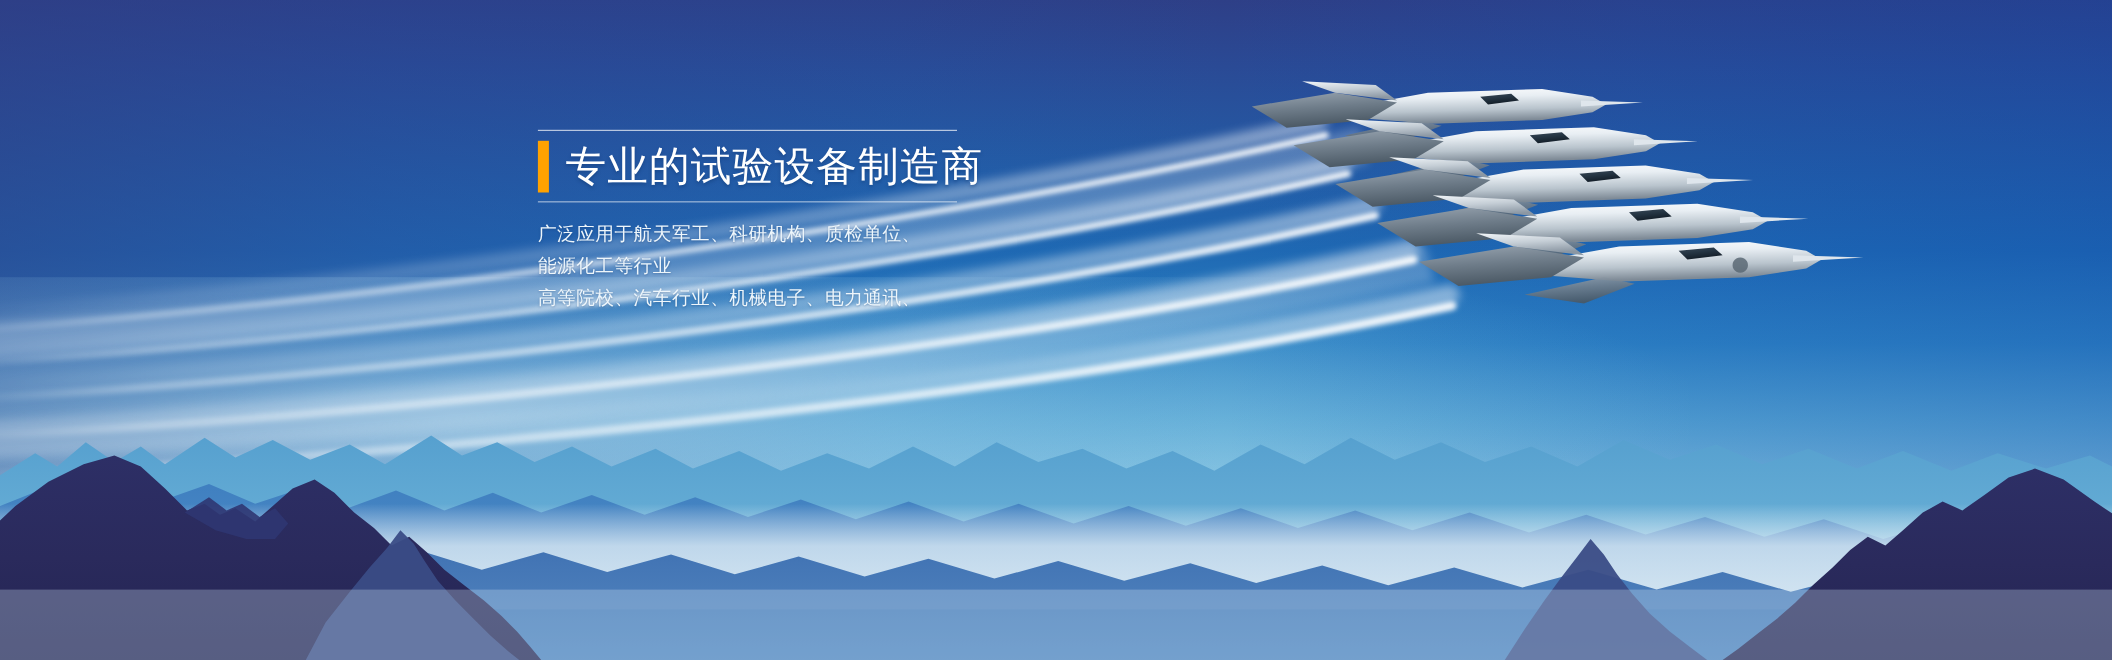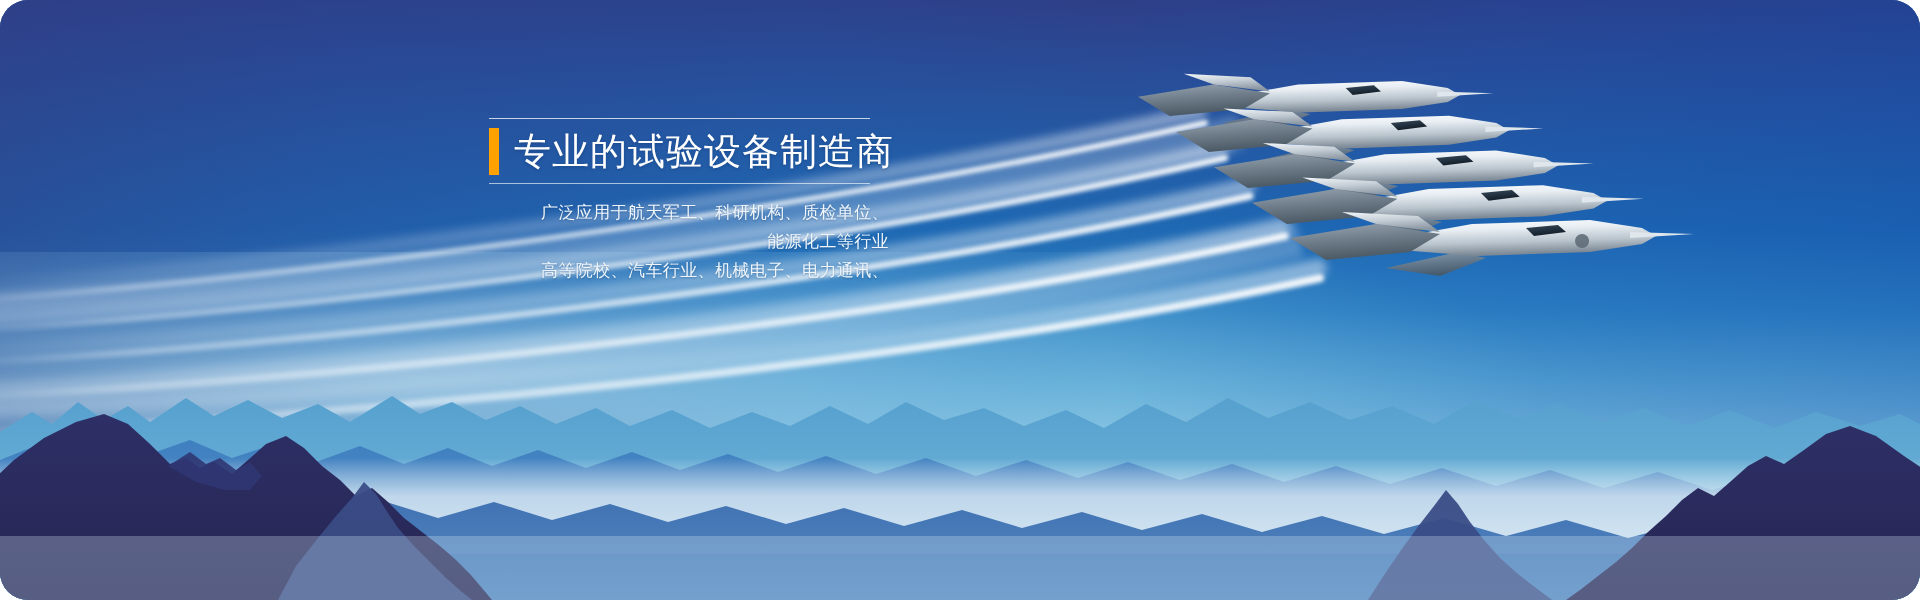--- a/index.html
+++ b/index.html
@@ -3,21 +3,20 @@
 <meta charset="utf-8">
 <title>Banner</title>
 <style>
   * { margin:0; padding:0; box-sizing:border-box; }
   html,body { width:1920px; height:600px; overflow:hidden;
               font-family:"Liberation Sans","DejaVu Sans",sans-serif; }
 
   .banner{
     position:relative; width:1920px; height:600px; overflow:hidden;
     background:#1a63ad;
-    border-radius:28px;
   }
 
   
   .sky-vert{
     position:absolute; inset:0;
     background:linear-gradient(to bottom,
       #2e3f87 0%,
       #2a4a95 10%,
       #245aa4 24%,
       #1f69b3 38%,
@@ -87,21 +86,21 @@
     text-shadow:0 1px 3px rgba(10,40,90,0.35);
   }
   .subtitle{
     margin-top:14px;
     color:#eef6fb;
     font-size:17px;
     line-height:29px;
     letter-spacing:0.4px;
     text-shadow:0 1px 2px rgba(10,40,90,0.30);
   }
-  .subtitle div{ white-space:nowrap;text-align:right; }
+  .subtitle div{ white-space:nowrap; }
 </style>
 </head>
 <body>
 
 <div class="banner">
 
   <div class="sky-vert"></div>
   <div class="sky-horiz"></div>
   <div class="sky-glow"></div>
 

